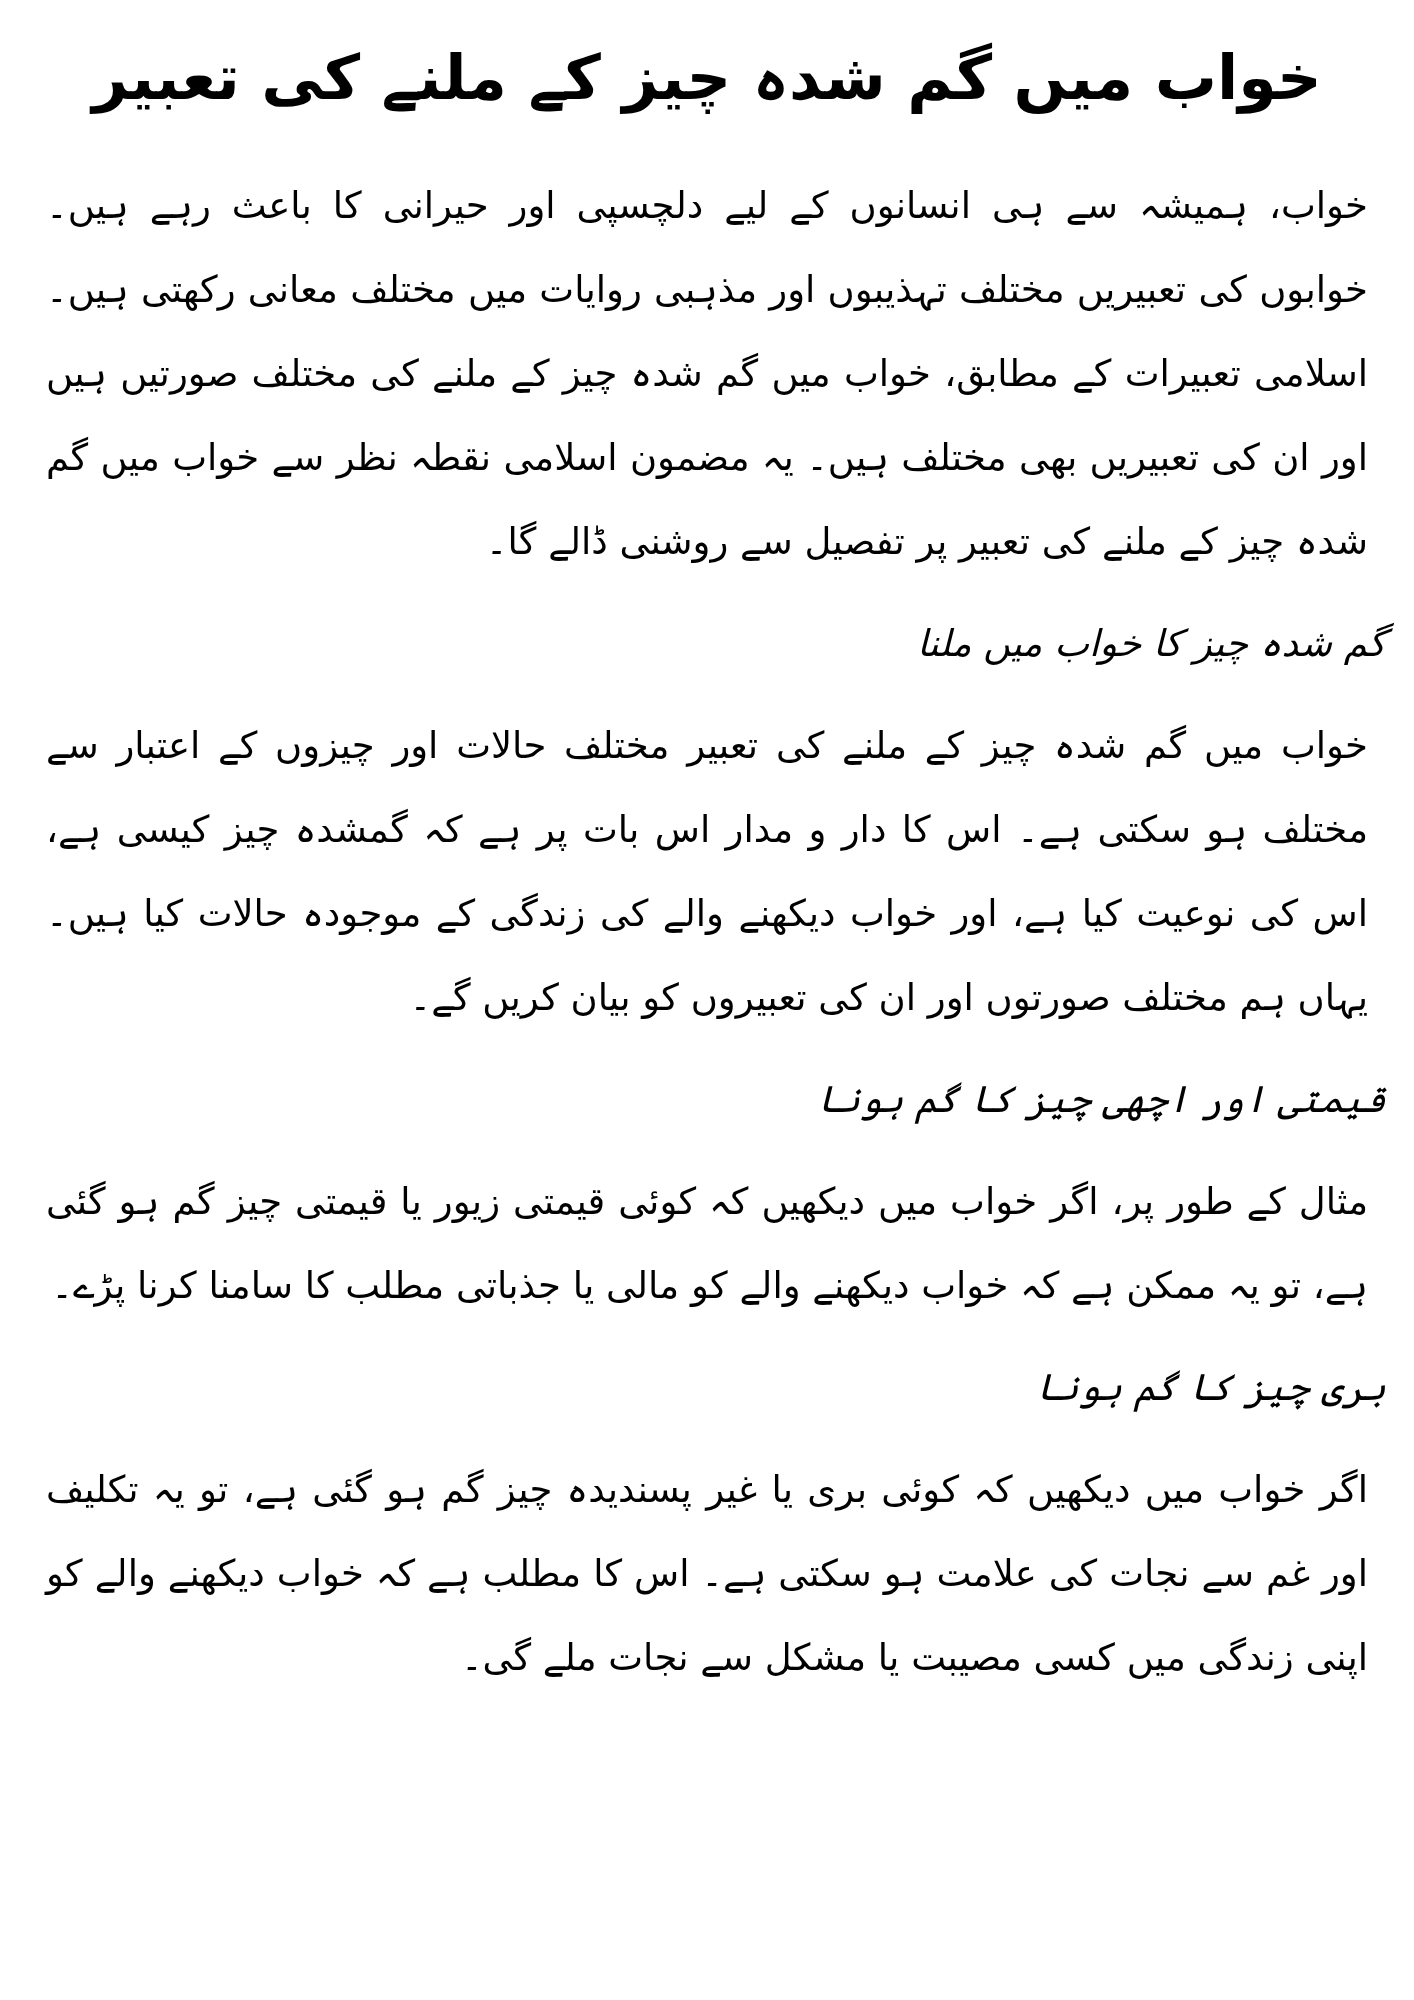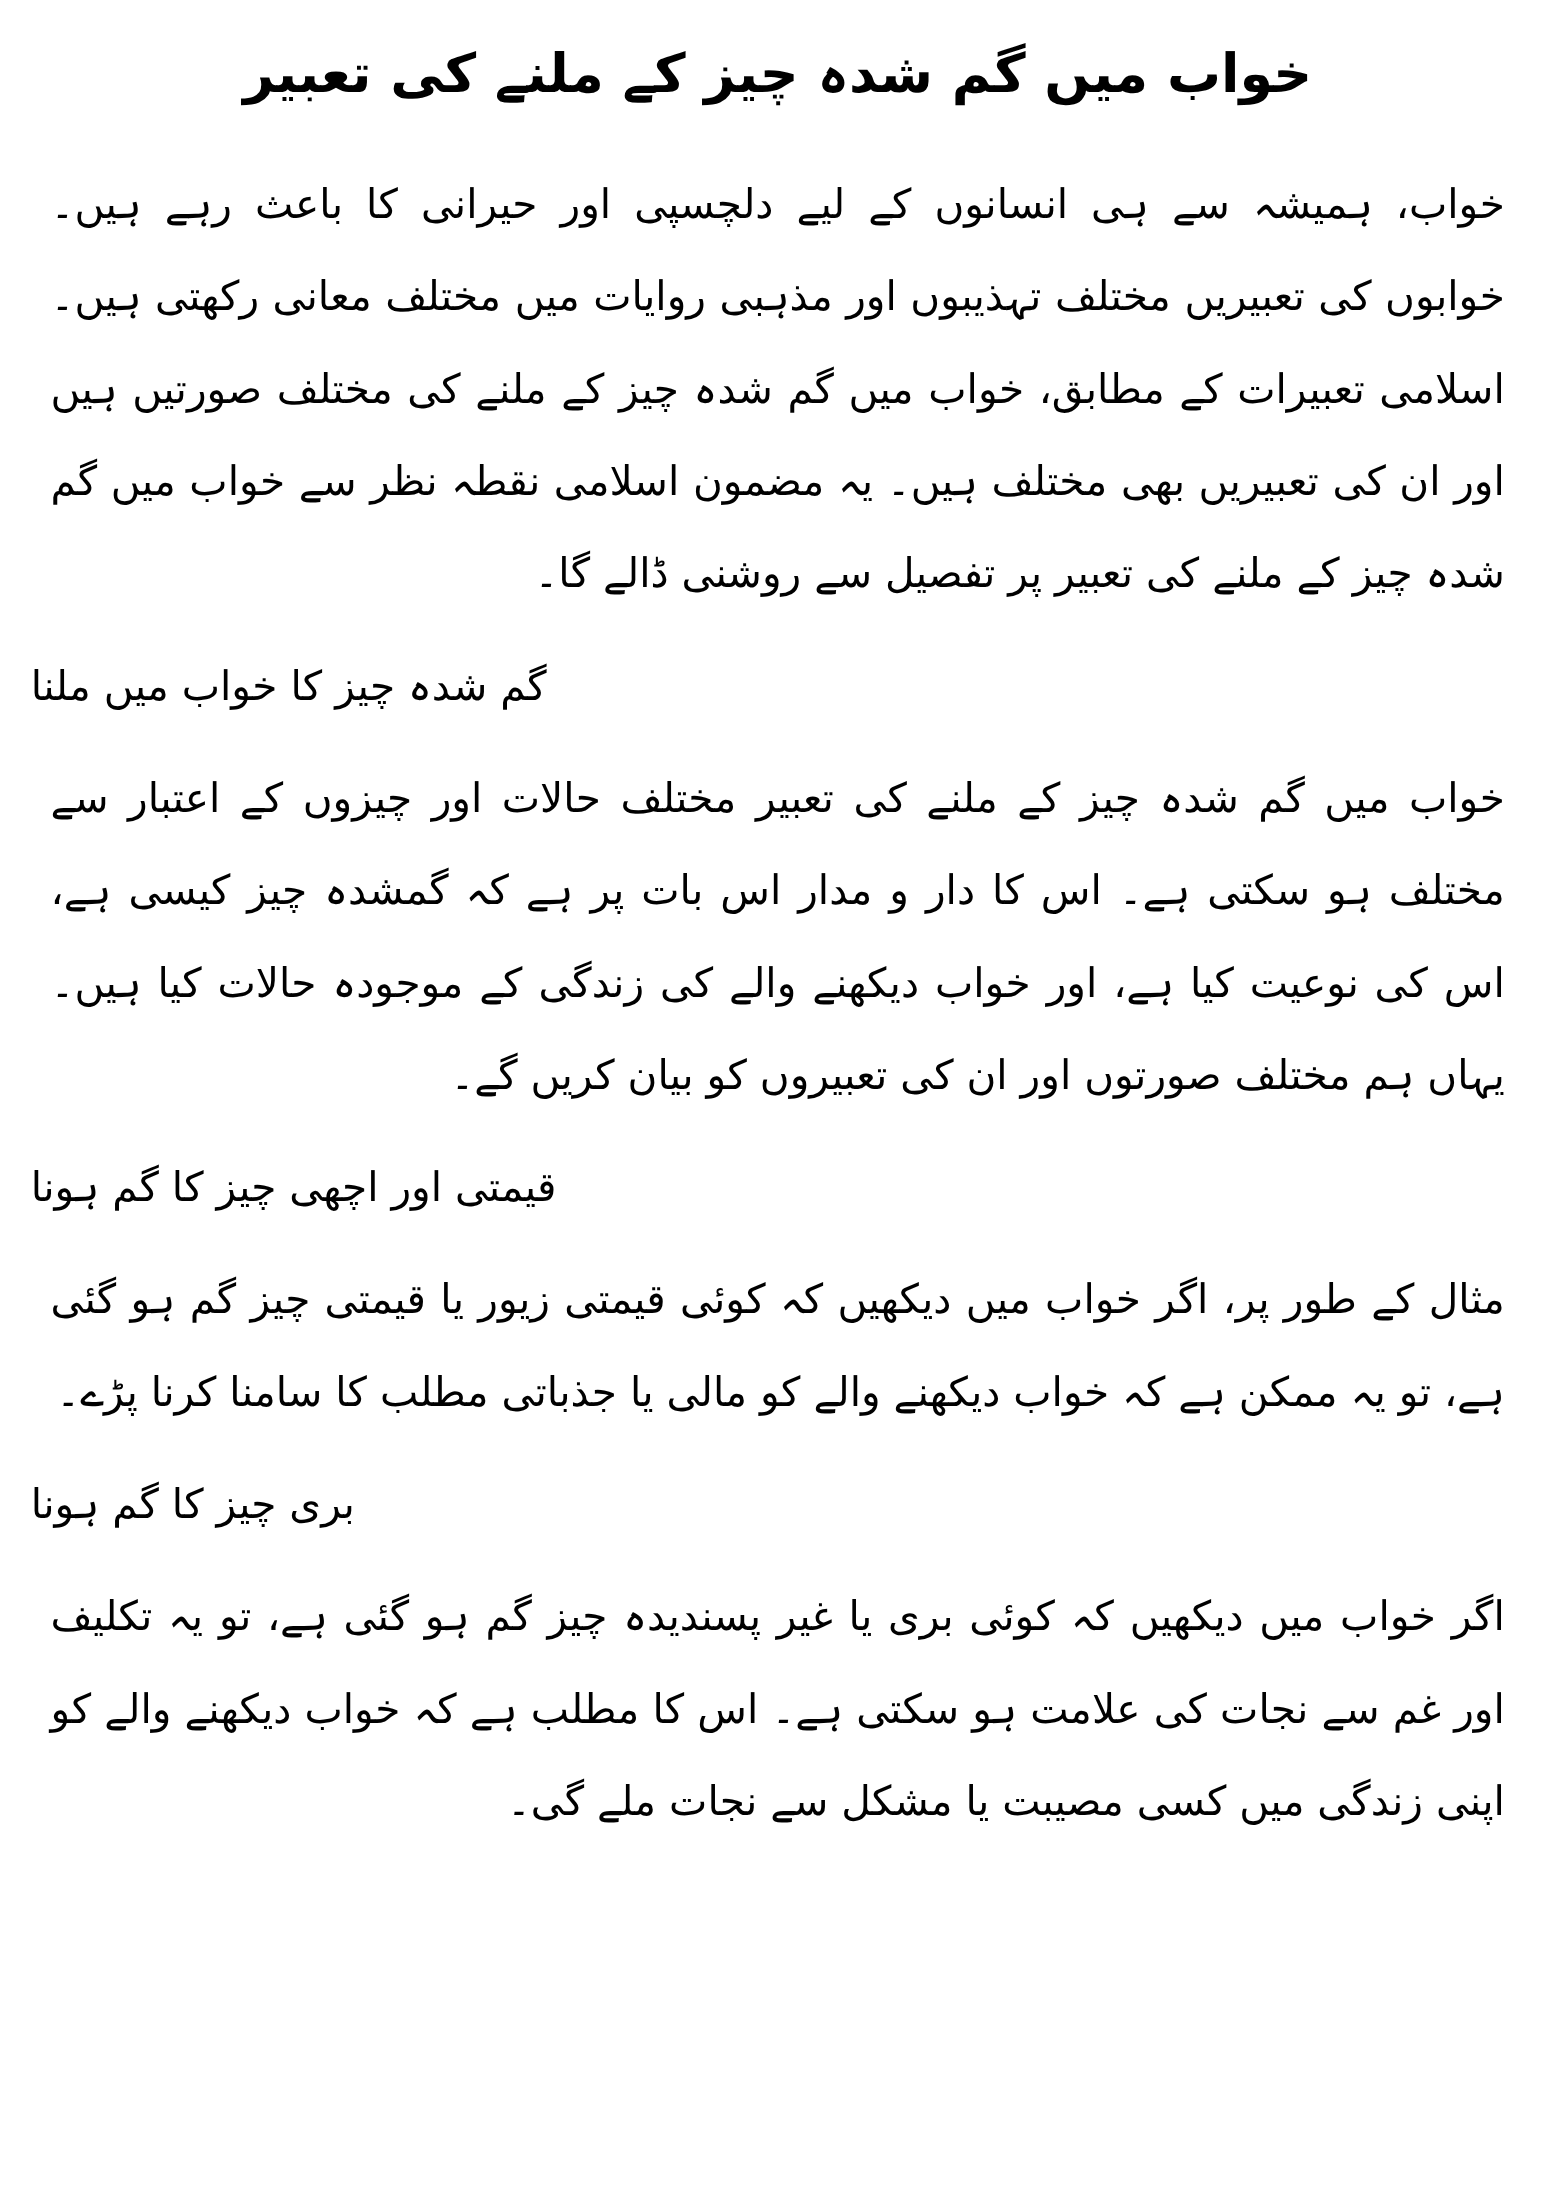--- a/index.html
+++ b/index.html
@@ -13,43 +13,44 @@
     margin: 0 auto;
     background: #ffffff;
     color: #000000;
     direction: rtl;
     box-sizing: border-box;
     padding: 18px 28px 30px 28px;
     font-family: "DejaVu Sans", sans-serif;
     overflow: hidden;
   }
   .doc-title {
-    font-size: 49px;
+    font-size: 62px;
     line-height: 1.55;
     font-weight: bold;
     text-align: center;
     margin: 0 0 28px 0;
     padding: 12px 0 10px 0;
     color: #000000;
   }
   .doc-paragraph {
     font-size: 37px;
     line-height: 84px;
     text-align: justify;
     text-justify: inter-word;
     margin: 18px;
     color: #000000;
   }
   .doc-heading {
     font-size: 37px;
     line-height: 84px;
     font-weight: normal;
-    text-align: left;
+    text-align: right;
     margin: 0;
     color: #000000;
+    font-style: italic;
   }
 </style>
 </head>
 <body>
 
 <div class="page">
   <h1 class="doc-title">خواب میں گم شدہ چیز کے ملنے کی تعبیر</h1>
   <div id="doc-body">
       <p class="doc-paragraph">خواب، ہمیشہ سے ہی انسانوں کے لیے دلچسپی اور حیرانی کا باعث رہے ہیں۔ خوابوں کی تعبیریں مختلف تہذیبوں اور مذہبی روایات میں مختلف معانی رکھتی ہیں۔ اسلامی تعبیرات کے مطابق، خواب میں گم شدہ چیز کے ملنے کی مختلف صورتیں ہیں اور ان کی تعبیریں بھی مختلف ہیں۔ یہ مضمون اسلامی نقطہ نظر سے خواب میں گم شدہ چیز کے ملنے کی تعبیر پر تفصیل سے روشنی ڈالے گا۔</p>
       <h2 class="doc-heading">گم شدہ چیز کا خواب میں ملنا</h2>

